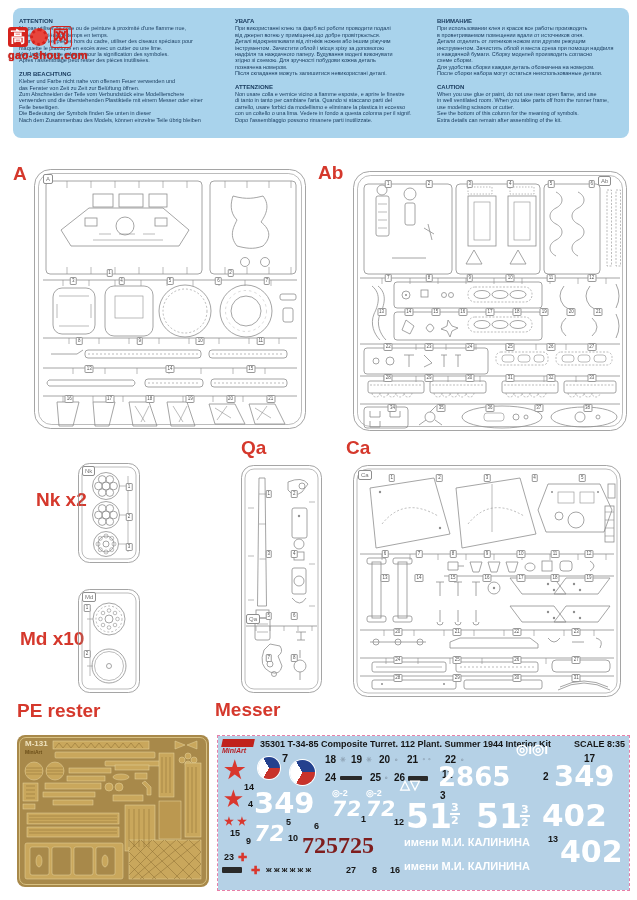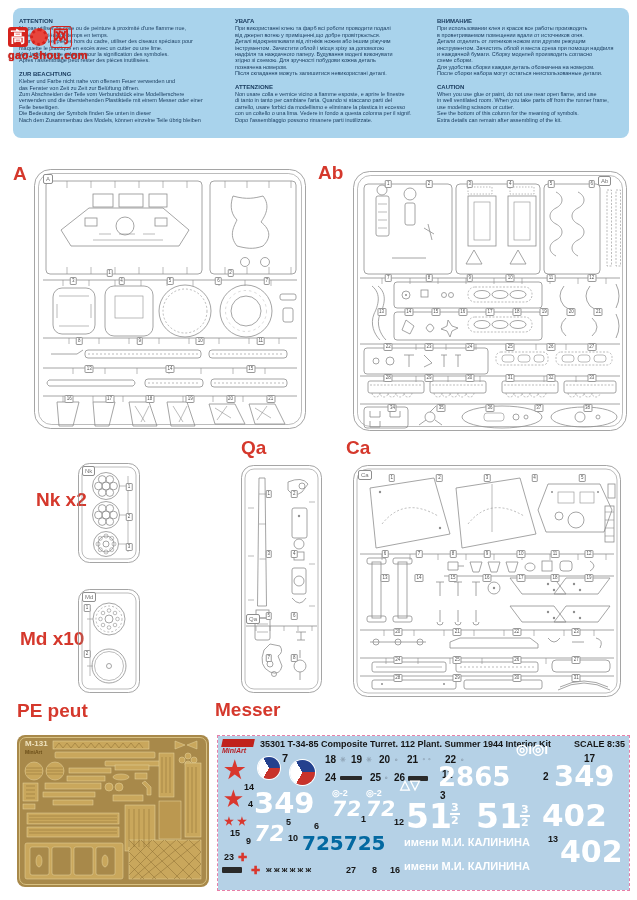--- a/index.html
+++ b/index.html
@@ -153,21 +153,21 @@
     <div class="wm-site">gao-shou.com</div>
   </div>
 
 
   <div class="rlabel" style="left:13px;top:164px;">A</div>
   <div class="rlabel" style="left:318px;top:163px;">Ab</div>
   <div class="rlabel" style="left:36px;top:490px;">Nk x2</div>
   <div class="rlabel" style="left:241px;top:438px;">Qa</div>
   <div class="rlabel" style="left:20px;top:629px;">Md x10</div>
   <div class="rlabel" style="left:346px;top:438px;">Ca</div>
-  <div class="rlabel" style="left:17px;top:701px;">PE peut</div>
+  <div class="rlabel" style="left:17px;top:701px;">PE rester</div>
   <div class="rlabel" style="left:215px;top:700px;">Messer</div>
 
   <div class="sprue" style="left:33px;top:168px;width:274px;height:262px;">
     <span class="ctag" style="left:10px;top:6px;">A</span>
     <svg width="274" height="262" viewBox="0 0 274 262">
       <rect class="o" x="1.5" y="1.5" width="271" height="259" rx="16"></rect>
       <rect class="o2" x="5.5" y="5.5" width="263" height="251" rx="13"></rect>
       <rect class="o" x="13" y="13" width="156" height="93" rx="4"></rect>
       <rect class="o" x="177" y="13" width="86" height="93" rx="4"></rect>
       <path class="o2" d="M34 13v7m24-7v7m24-7v7m24-7v7m24-7v7m24-7v7M192 13v7m22-7v7m22-7v7m22-7v7"></path>
@@ -692,21 +692,21 @@
       <span class="dt wnum" style="font-size: 33px; color: rgb(255, 255, 255); left: 188px; top: 64px;">51</span>
       <div class="frac" style="left: 232px; top: 66px;"><span class="fr-top">3</span><span>2</span></div>
       <span class="dt wnum" style="font-size: 33px; color: rgb(255, 255, 255); left: 258px; top: 64px;">51</span>
       <div class="frac" style="left: 302px; top: 68px;"><span class="fr-top">3</span><span>2</span></div>
       <span class="dt wnum" style="font-size: 31px; color: rgb(255, 255, 255); left: 324px; top: 64px;">402</span>
       <span class="dt" style="font-size: 11px; color: rgb(217, 55, 46); left: 6px; top: 80px;">★ ★</span>
       <span class="dt" style="font-size: 9px; color: rgb(21, 21, 21); left: 12px; top: 93px;">15</span>
       <span class="dt" style="font-size: 9px; color: rgb(21, 21, 21); left: 28px; top: 101px;">9</span>
       <span class="dt wnum slant" style="font-size: 22px; color: rgb(255, 255, 255); left: 36px; top: 87px;">72</span>
       <span class="dt" style="font-size: 9px; color: rgb(21, 21, 21); left: 70px; top: 98px;">10</span>
-      <span class="dt wnum" style="font-size: 20px; color: #0369a1; left: 84px; top: 97px;">725725</span>
+      <span class="dt wnum" style="font-size: 24px; color: #7f1d1d; left: 84px; top: 97px; font-family: Liberation Serif, serif;">725725</span>
       <span class="dt" style="font-size: 11px; color: rgb(255, 255, 255); left: 186px; top: 101px;">имени М.И. КАЛИНИНА</span>
       <span class="dt" style="font-size: 9px; color: rgb(21, 21, 21); left: 330px; top: 99px;">13</span>
       <span class="dt wnum" style="font-size: 30px; color: rgb(255, 255, 255); left: 342px; top: 101px;">402</span>
       <span class="dt" style="font-size: 9px; color: rgb(21, 21, 21); left: 6px; top: 117px;">23</span>
       <span class="dt" style="font-size: 11px; color: rgb(217, 55, 46); left: 20px; top: 116px;">✚</span>
       <div class="dstrip" style="width: 20px; height: 6px; left: 4px; top: 131px;"></div>
       <span class="dt" style="font-size: 11px; color: rgb(217, 55, 46); left: 33px; top: 129px;">✚</span>
       <span class="dt" style="font-size: 8px; color: rgb(21, 21, 21); left: 48px; top: 130px;">ж ж ж ж ж ж</span>
       <span class="dt" style="font-size: 9px; color: rgb(21, 21, 21); left: 128px; top: 130px;">27</span>
       <span class="dt" style="font-size: 9px; color: rgb(21, 21, 21); left: 154px; top: 130px;">8</span>

